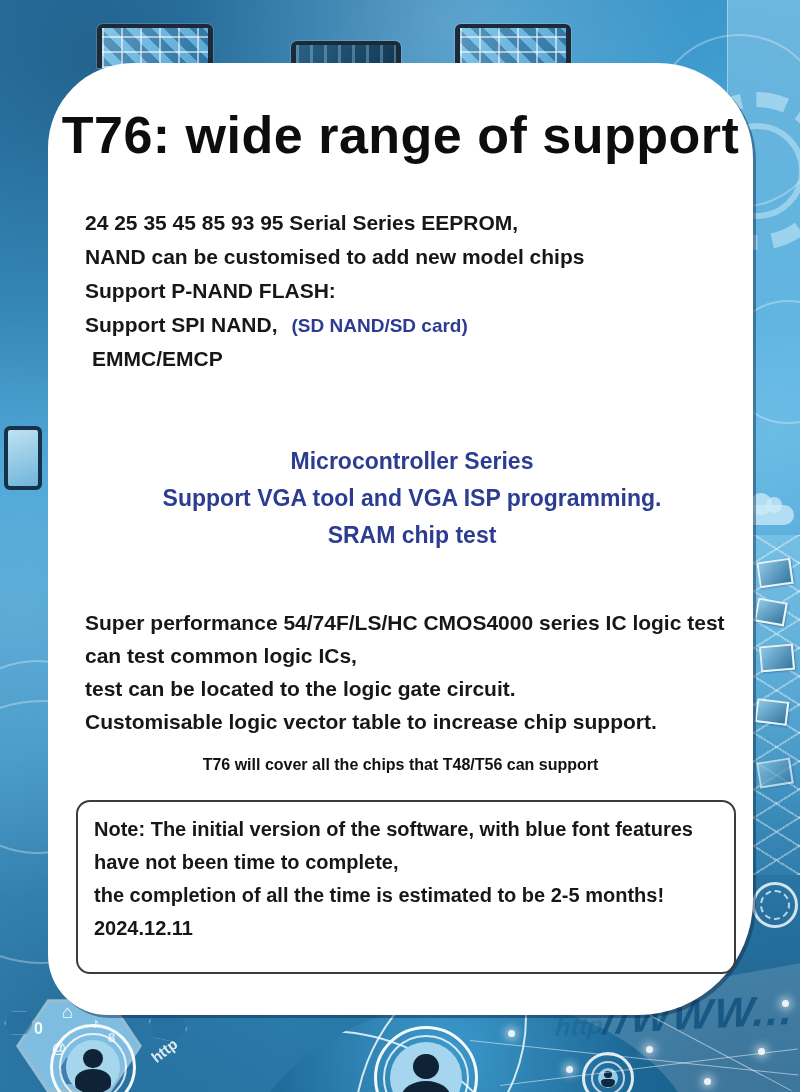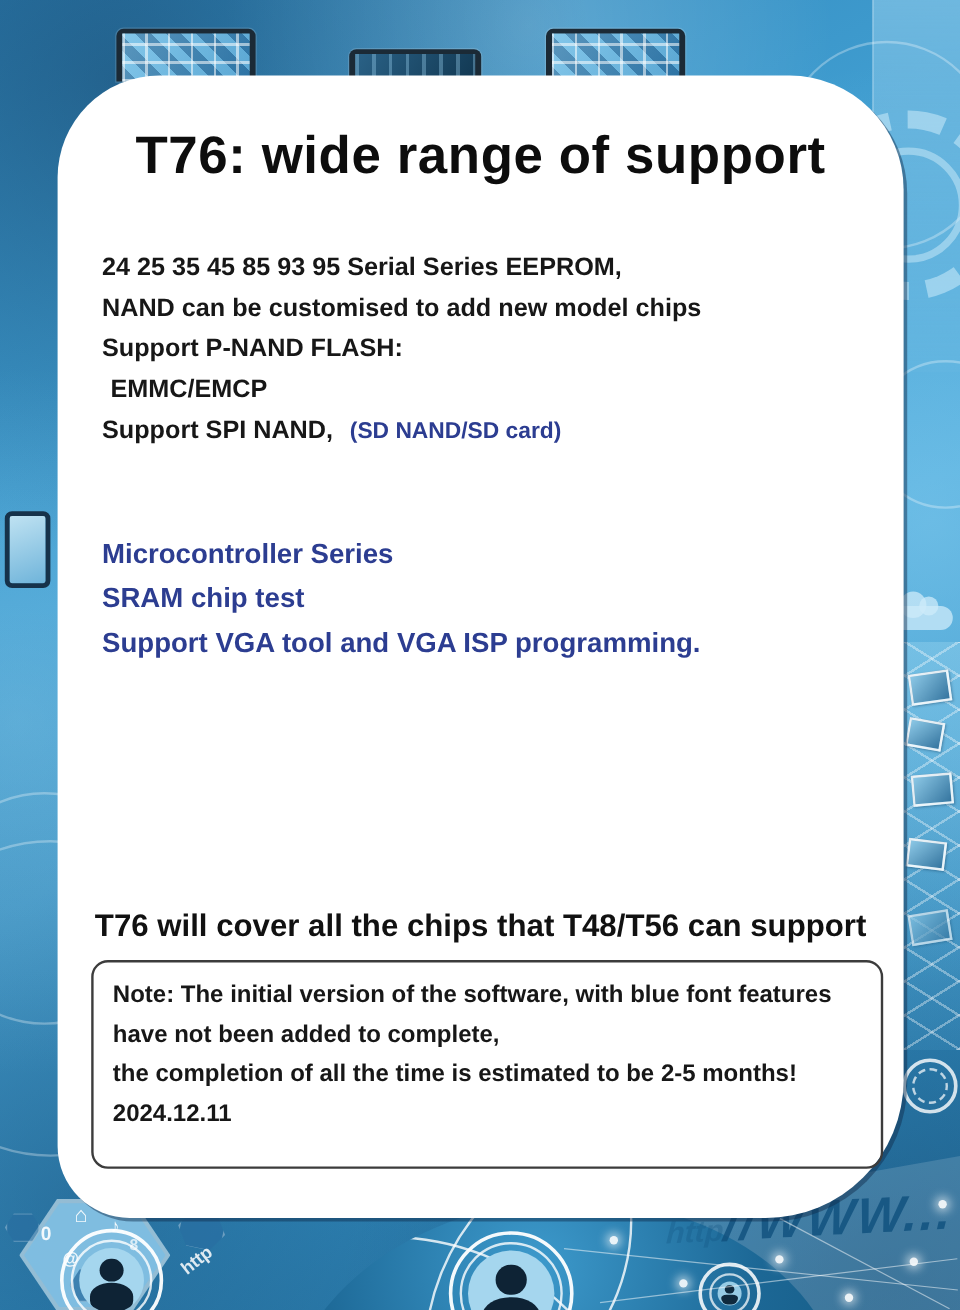--- a/index.html
+++ b/index.html
@@ -78,28 +78,28 @@
   .band-light{right:-70px;top:998px;width:520px;height:150px;background:rgba(255,255,255,.14);transform:rotate(-10deg);}
   .net-line{height:0;border-top:1px solid rgba(255,255,255,.5);transform-origin:left center;}
   .node{width:7px;height:7px;background:#fff;border-radius:50%;box-shadow:0 0 8px 3px rgba(255,255,255,.65);opacity:.9;}
 
   
   .card{position:absolute;left:48px;top:63px;width:705px;height:952px;z-index:2;
         background:#fff;border-radius:85px 95px 115px 60px;
         box-shadow:3px 3px 0 rgba(16,42,74,.45);}
   .card *{font-weight:bold;}
   .title{position:absolute;top:42px;left:0;right:0;text-align:center;
-         font-size:44px;color:#0d0d0d;letter-spacing:.5px;}
+         font-size:52px;color:#0d0d0d;letter-spacing:.5px;}
   .tblock{position:absolute;left:37px;right:14px;color:#171717;font-size:21px;}
   .tblock .line{height:34px;line-height:34px;white-space:nowrap;}
   .blue-note{font-size:19px;margin-left:14px;}
   .block-blue{color:#2c3d91;font-size:23px;}
   .block-blue .line{height:37px;line-height:37px;}
   .coverage{position:absolute;top:693px;left:0;right:0;text-align:center;
-            font-size:26px;color:#111;}
+            font-size:16px;color:#111;}
   .note-box{position:absolute;left:28px;top:737px;width:624px;height:148px;
             border:2px solid #3c3c3c;border-radius:14px;padding:11px 16px;
             font-size:20px;color:#171717;}
   .note-box .line{height:33px;line-height:33px;white-space:nowrap;}
 </style>
 </head>
 <body>
 
 <div class="bg">
 
@@ -191,34 +191,40 @@
 </div>
 
 <div class="card">
 
   <div class="title">T76: wide range of support</div>
 
   <div class="tblock" style="top:143px;">
     <div class="line">24 25 35 45 85 93 95 Serial Series EEPROM,</div>
     <div class="line">NAND can be customised to add new model chips</div>
     <div class="line">Support P-NAND FLASH:</div>
-    <div class="line" style="padding-left:7px;">EMMC/EMCP</div>
     <div class="line">
       <span>Support SPI NAND,</span><span class="blue-note" style="color:#2c3d91;">(SD NAND/SD card)</span>
     </div>
-  </div>
-
-  <div class="tblock block-blue" style="top:380px;">
+    <div class="line" style="padding-left:7px;">EMMC/EMCP</div>
+  </div>
+
+  <div class="tblock block-blue" style="top:380px;text-align:center;">
     <div class="line">Microcontroller Series</div>
+    <div class="line">Support VGA tool and VGA ISP programming.</div>
     <div class="line">SRAM chip test</div>
-    <div class="line">Support VGA tool and VGA ISP programming.</div>
-  </div>
-
+  </div>
+
+  <div class="tblock" style="top:543px;font-size:21px;">
+    <div class="line" style="height:33px;line-height:33px;">Super performance 54/74F/LS/HC CMOS4000 series IC logic test</div>
+    <div class="line" style="height:33px;line-height:33px;">can test common logic ICs,</div>
+    <div class="line" style="height:33px;line-height:33px;">test can be located to the logic gate circuit.</div>
+    <div class="line" style="height:33px;line-height:33px;">Customisable logic vector table to increase chip support.</div>
+  </div>
 
   <div class="coverage">T76 will cover all the chips that T48/T56 can support</div>
 
   <div class="note-box">
     <div class="line">Note: The initial version of the software, with blue font features</div>
-    <div class="line">have not been added to complete,</div>
+    <div class="line">have not been time to complete,</div>
     <div class="line">the completion of all the time is estimated to be 2-5 months!</div>
     <div class="line">2024.12.11</div>
   </div>
 </div>
 
 </body></html>

